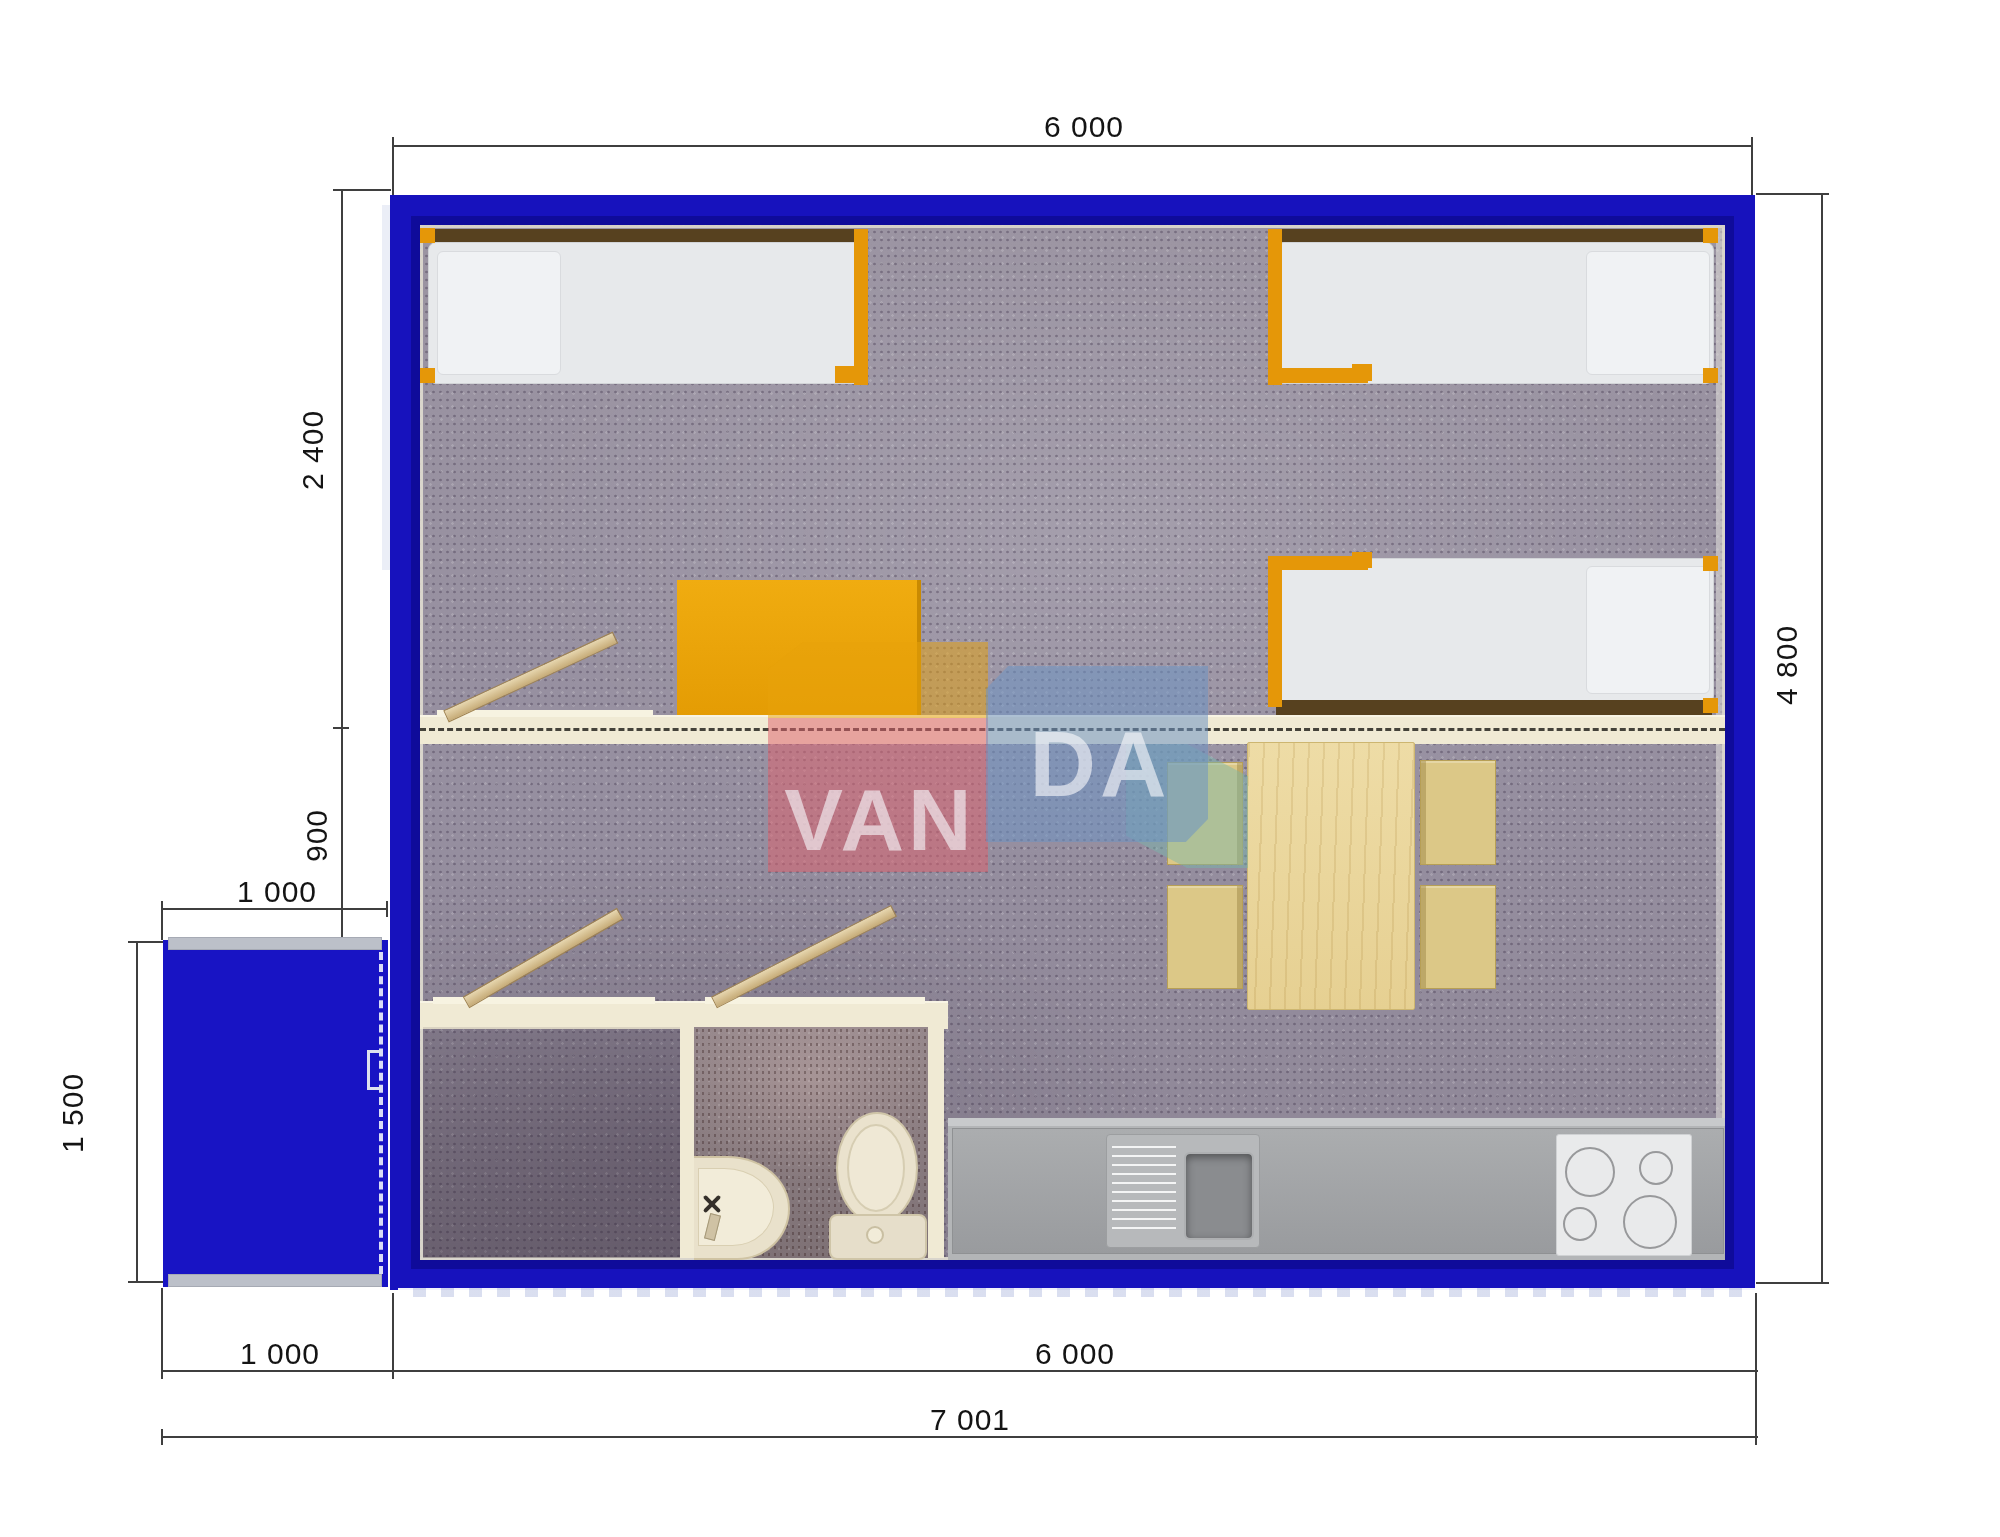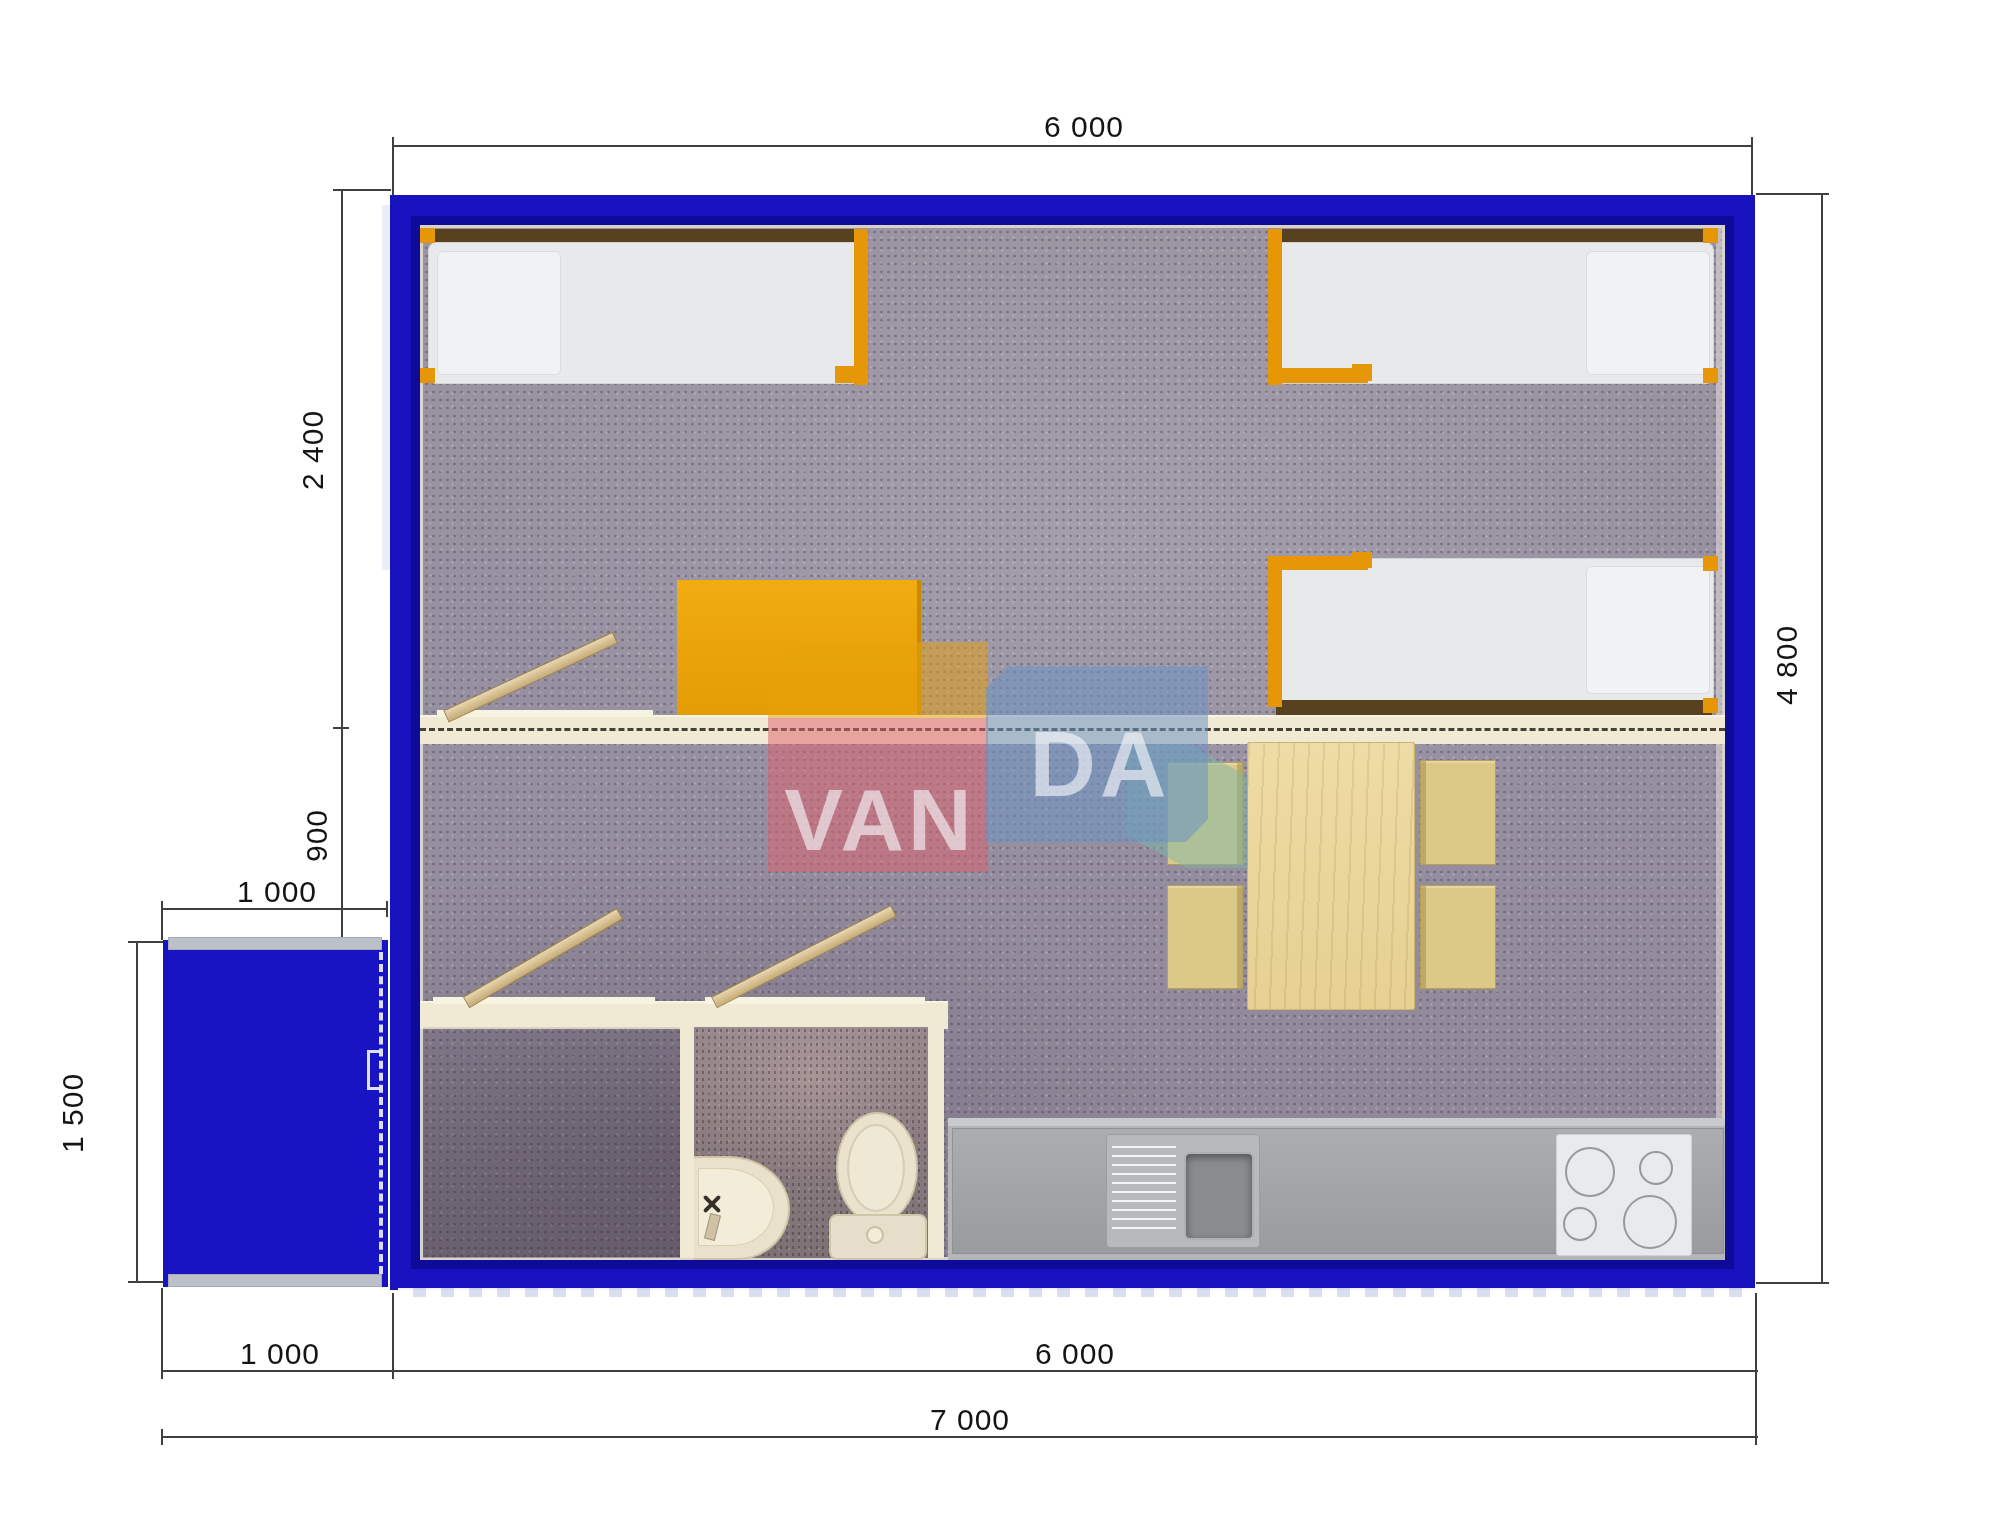--- a/index.html
+++ b/index.html
@@ -122,21 +122,21 @@
     <div class="a tickv" style="left:1755px;top:1363px;"></div>
     <div class="a dline" style="left:161px;top:1288px;width:2px;height:83px;"></div>
     <div class="a dline" style="left:392px;top:1293px;width:2px;height:78px;"></div>
     <div class="a dline" style="left:1755px;top:1293px;width:2px;height:146px;"></div>
     <div class="a dlabel" style="left:210px;top:1338px;width:140px;">1 000</div>
     <div class="a dlabel" style="left:1005px;top:1338px;width:140px;">6 000</div>
 
     <div class="a dline" style="left:162px;top:1436px;width:1596px;height:2px;"></div>
     <div class="a tickv" style="left:161px;top:1429px;"></div>
     <div class="a tickv" style="left:1755px;top:1429px;"></div>
-    <div class="a dlabel" style="left:900px;top:1404px;width:140px;">7 000</div>
+    <div class="a dlabel" style="left:900px;top:1404px;width:140px;">7 001</div>
   </div>
 
   <div>
     <div class="a porchblue" style="left:163px;top:940px;width:225px;height:347px;"></div>
     <div class="a sill" style="left:168px;top:937px;width:212px;height:11px;"></div>
     <div class="a sill" style="left:168px;top:1274px;width:212px;height:11px;"></div>
     <div class="a porchdash" style="left:379px;top:952px;height:322px;"></div>
     <div class="a handle" style="left:367px;top:1050px;width:11px;height:34px;"></div>
   </div>
 

